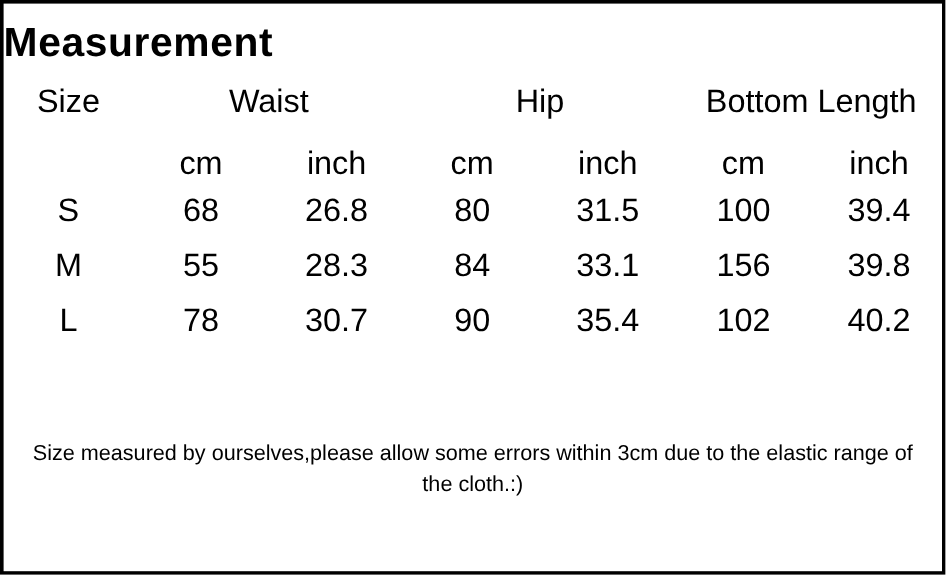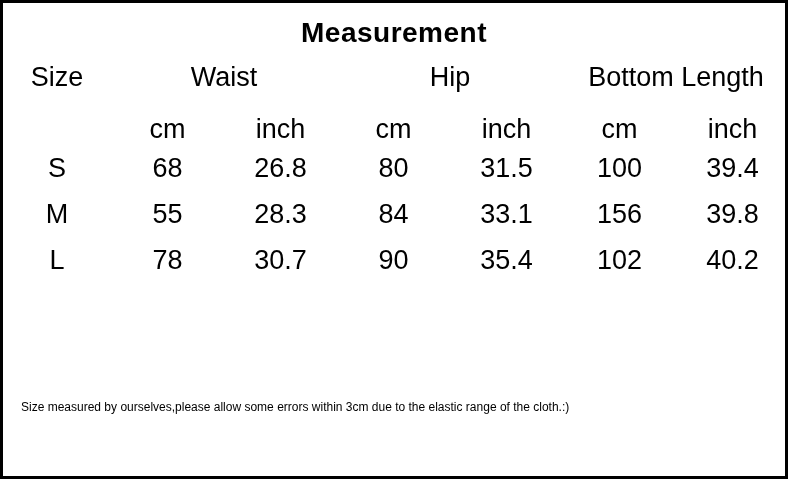--- a/index.html
+++ b/index.html
@@ -16,22 +16,22 @@
   }
   .page {
     position: relative;
     width: 788px;
     height: 479px;
     box-sizing: border-box;
     border: 3px solid #000000;
     background: #ffffff;
   }
   .title {
-    text-align: center;
-    font-size: 28px;
+    text-align: left;
+    font-size: 34px;
     font-weight: bold;
     letter-spacing: 0.5px;
     margin-top: 14px;
     margin-bottom: 4px;
   }
   table.measure {
     width: 100%;
     border-collapse: collapse;
     table-layout: fixed;
   }
@@ -59,22 +59,22 @@
     height: 48px;
     vertical-align: middle;
   }
   .col-size { width: 108px; }
   .col-n { width: 113px; }
   .footnote {
     position: absolute;
     left: 0;
     right: 0;
     bottom: 60px;
-    text-align: left;
-    font-size: 12px;
+    text-align: center;
+    font-size: 18px;
     line-height: 1.45;
     padding: 0 18px;
     box-sizing: border-box;
   }
 </style>
 </head>
 <body>
 
 <div class="page">
 

